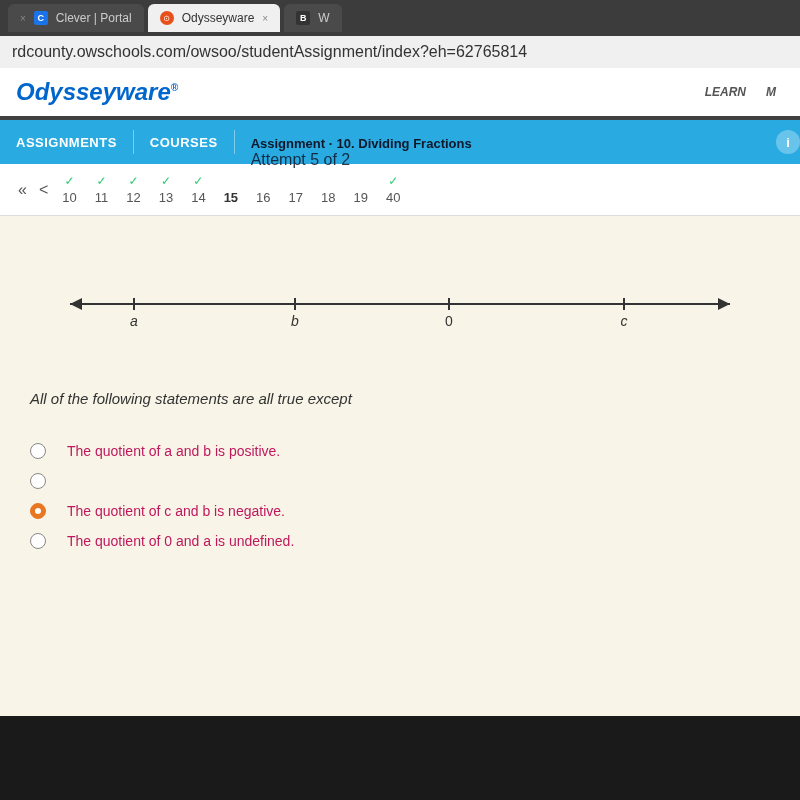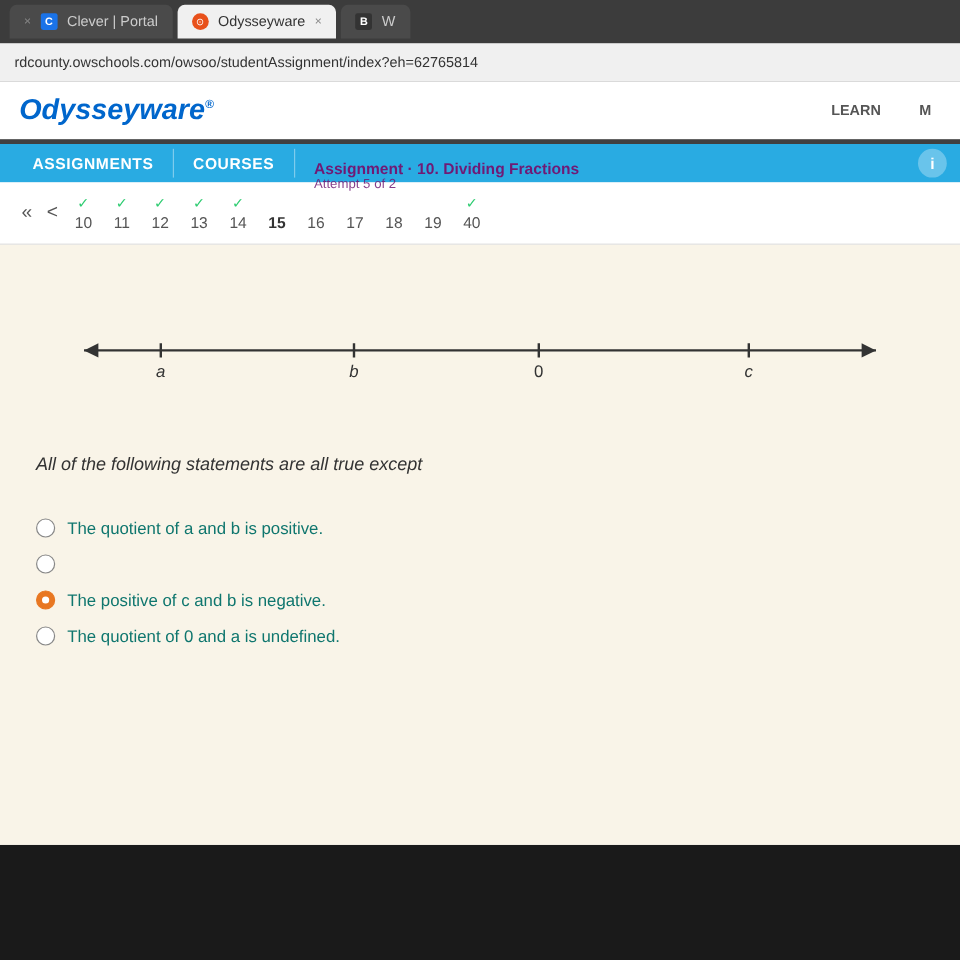--- a/index.html
+++ b/index.html
@@ -86,21 +86,21 @@
       font-size: 9px;
       font-weight: bold;
     }
 
     .address-bar {
       background: #f0f0f0;
       height: 32px;
       display: flex;
       align-items: center;
       padding: 0 12px;
-      font-size: 12px;
+      font-size: 16px;
       color: #333;
     }
 
     
     .app-container {
       background: #f5f5f5;
       width: 100%;
     }
 
     
@@ -121,70 +121,71 @@
       font-style: italic;
     }
 
     .ow-logo sup {
       font-size: 10px;
       color: #0066cc;
     }
 
     .ow-nav-right {
       display: flex;
-      gap: 16px;
-      align-items: center;
+      gap: 4px;
+      align-items: center;
+      font-style: italic;
     }
 
     .ow-nav-btn {
       font-size: 12px;
       font-weight: bold;
       color: #555;
       cursor: pointer;
       padding: 4px 8px;
     }
 
     
     .nav-bar {
       background: #29abe2;
       display: flex;
       align-items: center;
-      height: 32px;
-      padding: 0 11px;
+      height: 44px;
+      padding: 0 0;
     }
 
     .nav-item {
       font-size: 13px;
       font-weight: bold;
       color: white;
       padding: 0 16px;
       cursor: pointer;
       text-transform: uppercase;
       letter-spacing: 0.5px;
     }
 
     .nav-divider {
       width: 1px;
       height: 24px;
       background: rgba(255,255,255,0.4);
     }
 
     .nav-assignment-info {
       padding: 0 16px;
-      color: #701a75;
+      color: #0f172a;
       margin-top: 20px;
     }
 
     .nav-assignment-title {
       font-size: 13px;
       font-weight: bold;
     }
 
     .nav-assignment-sub {
-      font-size: 11px;
+      font-size: 16px;
       opacity: 0.85;
     }
 
     .nav-info-icon {
       margin-left: auto;
       width: 24px;
       height: 24px;
       border-radius: 50%;
       background: rgba(255,255,255,0.3);
       display: flex;
@@ -287,23 +288,23 @@
     
     .answer-choices {
       display: flex;
       flex-direction: column;
       gap: 14px;
     }
 
     .answer-choice {
       display: flex;
       align-items: flex-end;
-      gap: 10px;
+      gap: 21px;
       font-size: 14px;
-      color: #0f766e;
+      color: #be185d;
       cursor: pointer;
     }
 
     .radio-circle {
       width: 16px;
       height: 16px;
       border-radius: 50%;
       border: 1px solid #888;
       background: white;
       flex-shrink: 0;
@@ -470,21 +471,21 @@
     <div class="answer-choices" id="answer-choices">
         <div class="answer-choice">
           <div class="radio-circle"></div>
           <span class="answer-text">The quotient of a and b is positive.</span>
         </div>
         <div class="answer-choice">
           <div class="radio-circle"></div>
         </div>
         <div class="answer-choice selected">
           <div class="radio-circle selected"></div>
-          <span class="answer-text">The positive of c and b is negative.</span>
+          <span class="answer-text">The quotient of c and b is negative.</span>
         </div>
         <div class="answer-choice">
           <div class="radio-circle"></div>
           <span class="answer-text">The quotient of 0 and a is undefined.</span>
         </div>
       </div>
 
   </div>
 </div>
 

